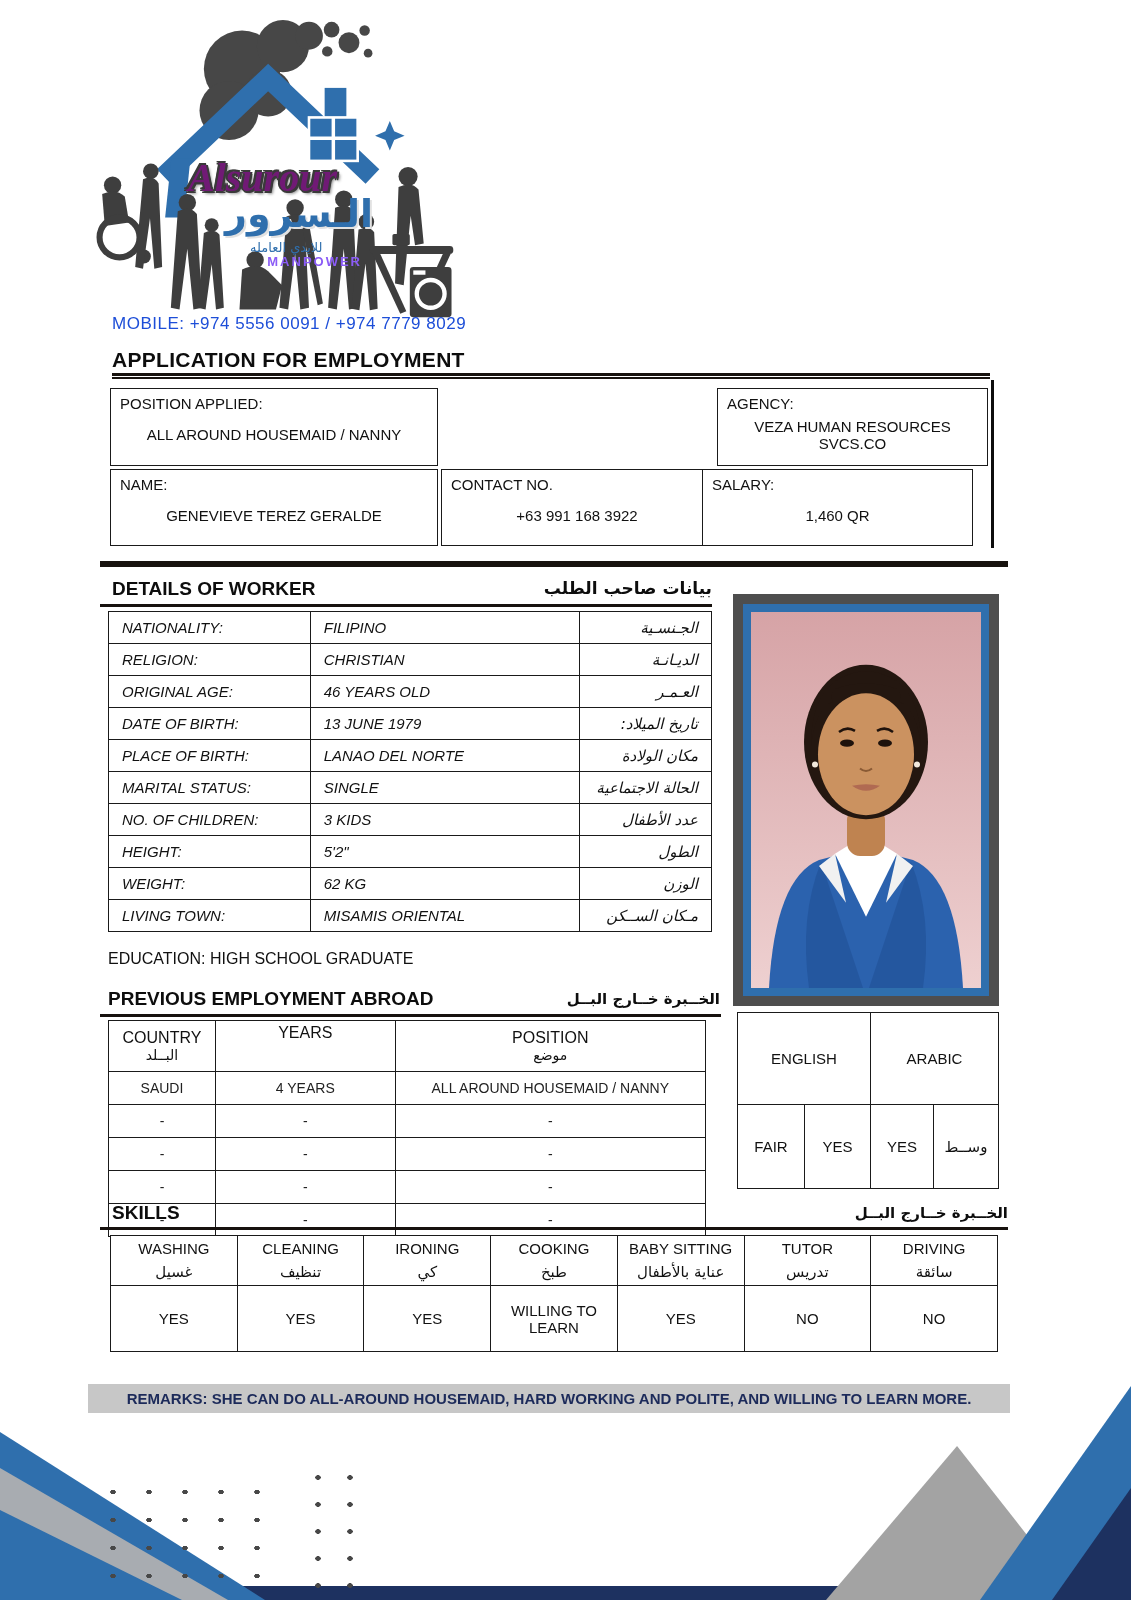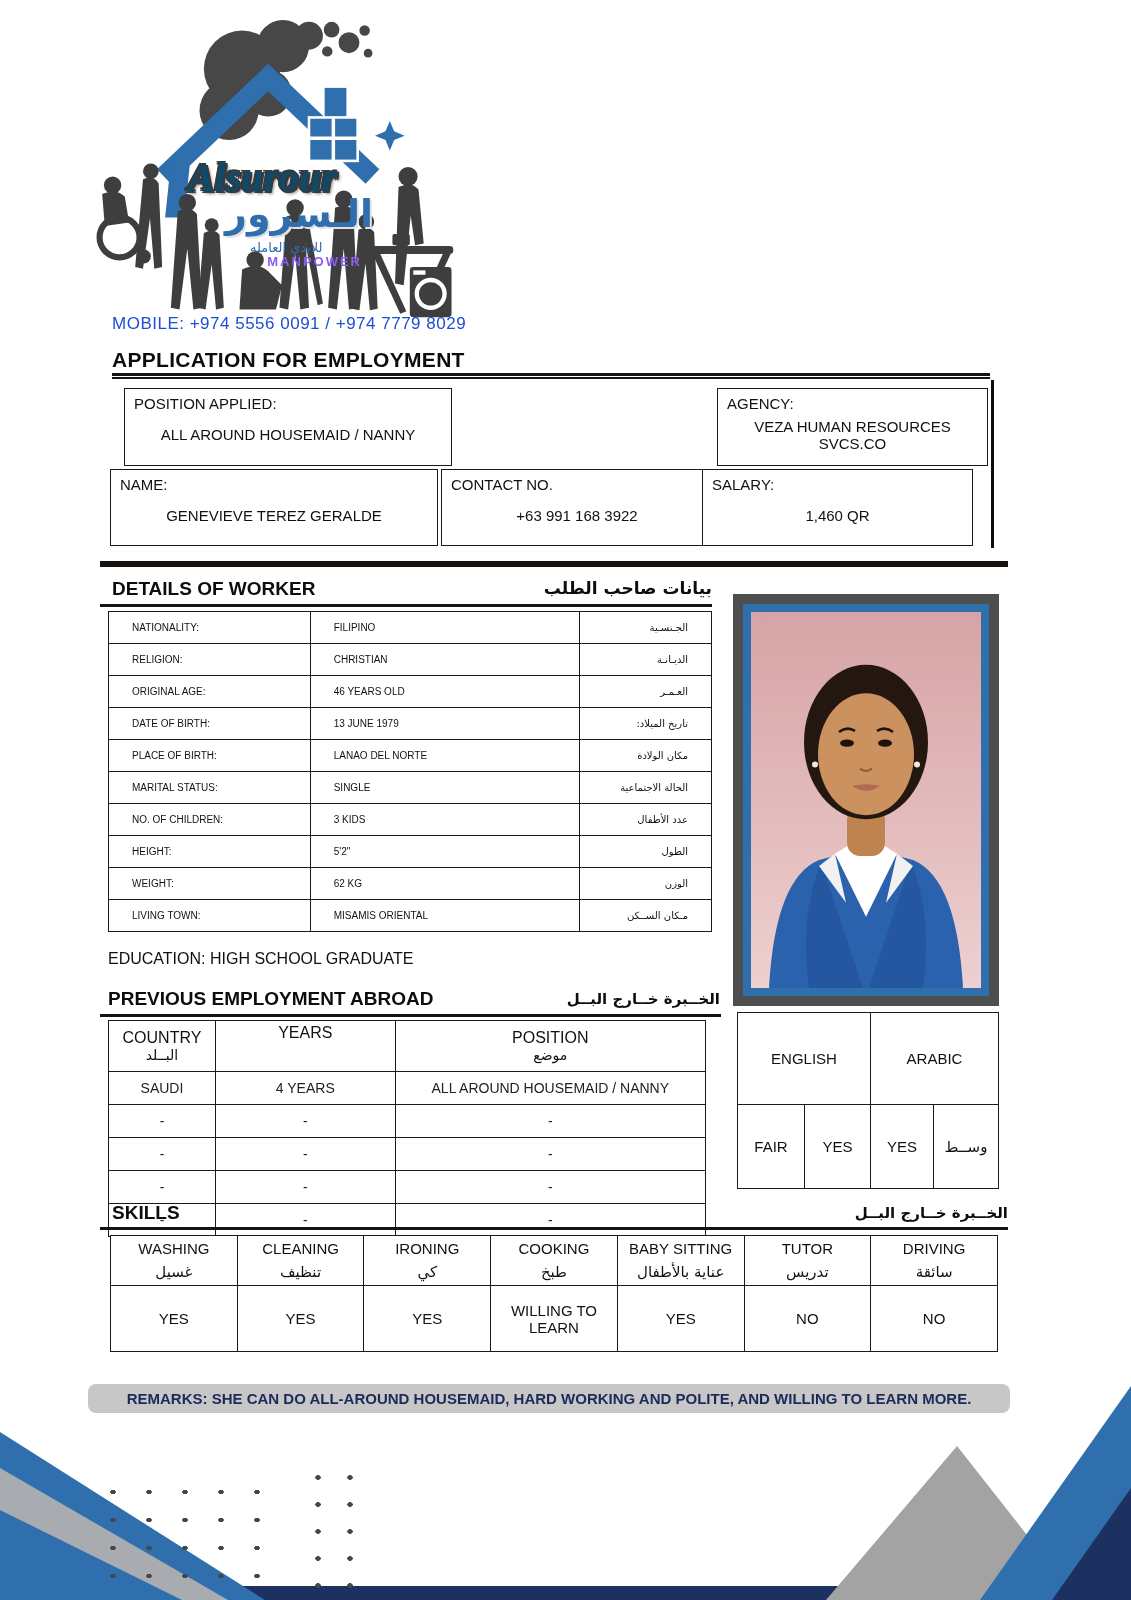--- a/index.html
+++ b/index.html
@@ -17,48 +17,48 @@
   .rule { position:absolute; background:#17120e; }
   .double-rule { position:absolute; background:linear-gradient(to bottom,#17120e 0 3px,#ffffff 3px 4px,#17120e 4px 6px); }
 
   
   .cell { position:absolute; border:1.5px solid #1a1a1a; display:flex; flex-direction:column; background:#fff; }
   .cell-label { font-size:15px; color:#111; padding:6px 9px 0; }
   .cell-value { flex:1; display:flex; align-items:center; justify-content:center; text-align:center; font-size:15px; color:#111; padding:0 8px 8px; white-space:pre-line; }
 
   
   table { border-collapse:collapse; background:#fff; }
-  .details-table td { border:1.5px solid #1a1a1a; font-size:10px; height:32px; padding:2px 23px; }
+  .details-table td { border:1.5px solid #1a1a1a; font-size:15px; height:32px; padding:2px 13px;font-style:italic; }
   .details-table .da { text-align:right; }
 
   
   .prev-table td { border:1.5px solid #1a1a1a; font-size:15px; text-align:center; padding:8px 6px; }
   .prev-table .hd { height:48px; font-size:16px; }
   .prev-table .hd .sub { font-size:14px; }
   .prev-table .dr td { height:21px; font-size:14px; color:#222; }
   .prev-table .first td { height:25px; }
 
   
   .lang-table td { border:1.5px solid #1a1a1a; font-size:15px; text-align:center; }
 
   
   .skills-table td { border:1.5px solid #1a1a1a; font-size:15px; text-align:center; padding:4px 4px; width:126px; }
   .sk-name { font-size:15px; }
   .sk-ar { font-size:15px; margin-top:6px; }
 
   
-  .remarks-bar { position:absolute; background:#c7c7c7; color:#1c2a5a; font-weight:bold; font-size:15px; text-align:center;border-radius:8px; }
+  .remarks-bar { position:absolute; background:#c7c7c7; color:#1c2a5a; font-weight:bold; font-size:15px; text-align:center; }
 
   
   .photo-frame { position:absolute; border:10px solid #4e4e4e; background:#4e4e4e; }
   .photo-inner { width:100%; height:100%; border:8px solid #2f6fad; overflow:hidden; }
   .photo-inner svg { display:block; width:100%; height:100%; }
 
   
-  .logo-name { position:absolute; font-family:"Liberation Serif", serif; font-style:italic; font-weight:bold; font-size:40px; color:#0c4a6e;
+  .logo-name { position:absolute; font-family:"Liberation Serif", serif; font-style:italic; font-weight:bold; font-size:40px; color:#701a75;
     text-shadow:2px 0 #3a3a3a,-2px 0 #3a3a3a,0 2px #3a3a3a,0 -2px #3a3a3a,2px 2px #3a3a3a,-2px -2px #3a3a3a,3px 3px 3px rgba(0,0,0,.45); }
   .logo-name-ar { position:absolute; font-weight:bold; font-size:38px; color:#2f6fad; text-shadow:2px 2px 0 #e2e2e2; }
   .logo-tagline-ar { position:absolute; font-size:13px; color:#2f6fad; text-align:left; }
   .logo-manpower { position:absolute; font-size:13px; font-weight:bold; letter-spacing:2px; color:#8b5cf6; text-align:right; }
 
   
   .tri { position:absolute; clip-path:polygon(0 0, 0 100%, 100% 100%); }
   .tri-peak { position:absolute; clip-path:polygon(52% 0, 0 100%, 100% 100%); }
   .tri-right { position:absolute; clip-path:polygon(100% 0, 0 100%, 100% 100%); }
   .dots { position:absolute; background-image:radial-gradient(#474747 2.5px, transparent 3px); background-size:36px 28px; }
@@ -126,21 +126,21 @@
   <div class="logo-name" style="left:188px;top:154px">Alsurour</div>
   <div class="logo-name-ar ar" style="left:225px;top:192px">الـسرور</div>
   <div class="logo-tagline-ar ar" style="left:250px;top:240px;width:112px">للايدي العامله</div>
   <div class="logo-manpower" style="left:250px;top:254px;width:112px">MANPOWER</div>
 
   <div class="abs mobile-line" style="left:112px;top:314px">MOBILE: +974 5556 0091 / +974 7779 8029</div>
   <div class="abs page-title" style="left:112px;top:348px">APPLICATION FOR EMPLOYMENT</div>
   <div class="double-rule" style="left:112px;top:373px;width:878px;height:6px"></div>
   <div class="accent-vline" style="left:991px;top:380px;width:3px;height:168px"></div>
 
-  <div class="cell" style="left:124px;top:388px;width:328px;height:78px">
+  <div class="cell" style="left:110px;top:388px;width:328px;height:78px">
     <div class="cell-label">POSITION APPLIED:</div>
     <div class="cell-value">ALL AROUND HOUSEMAID / NANNY</div>
   </div>
   <div class="cell" style="left:717px;top:388px;width:271px;height:78px">
     <div class="cell-label">AGENCY:</div>
     <div class="cell-value">VEZA HUMAN RESOURCES
 SVCS.CO</div>
   </div>
   <div class="cell" style="left:110px;top:469px;width:328px;height:77px">
     <div class="cell-label">NAME:</div>

